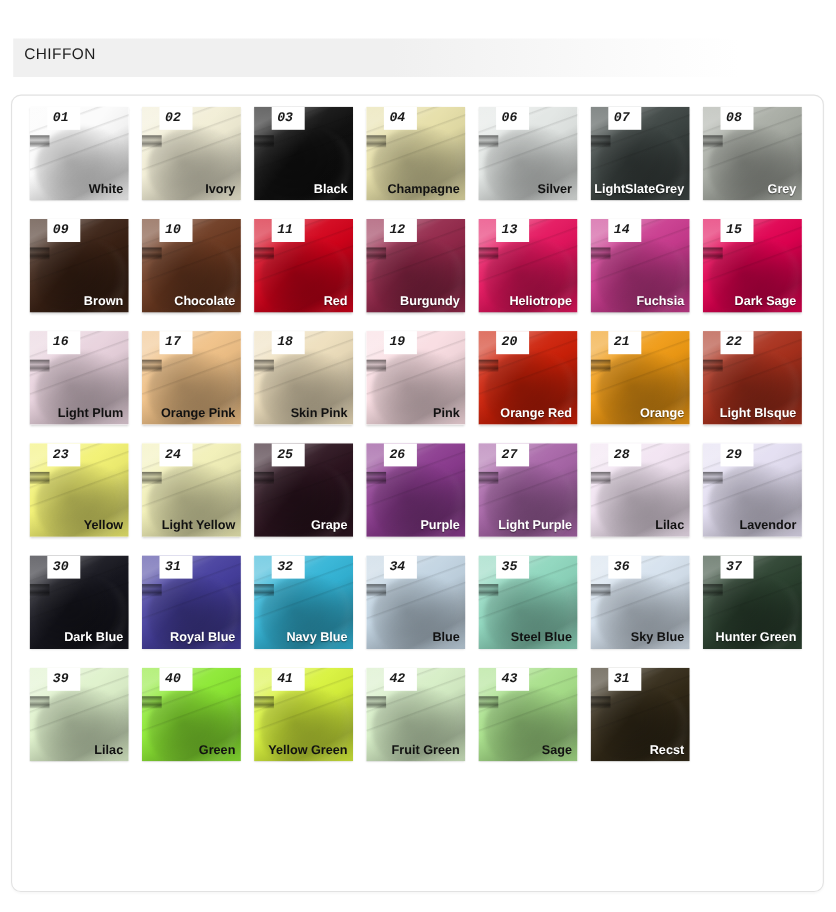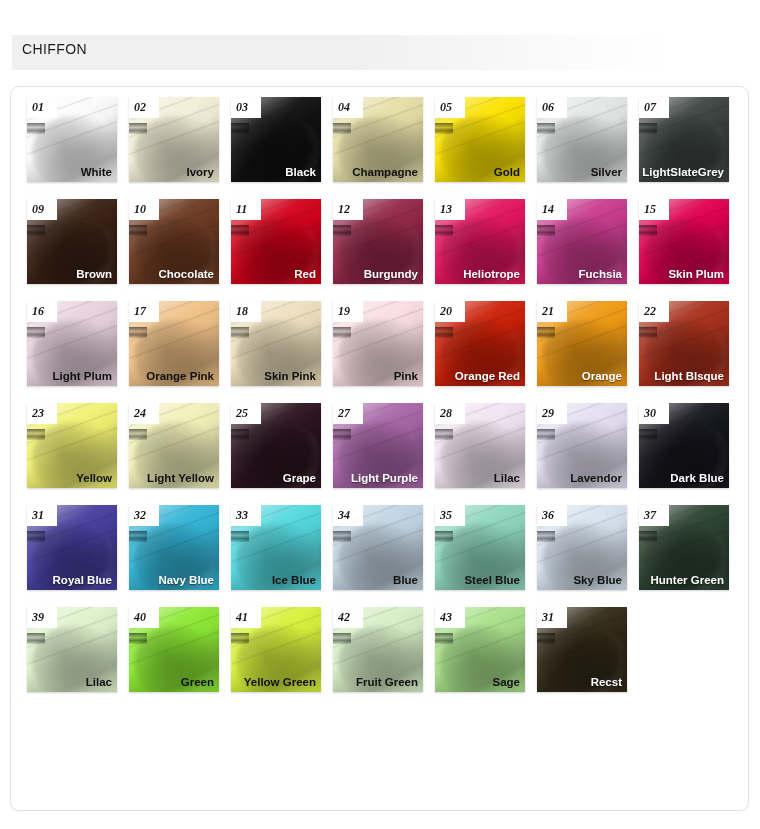--- a/index.html
+++ b/index.html
@@ -145,31 +145,31 @@
     background: linear-gradient(to bottom,
         rgba(0,0,0,0.55) 0%,
         rgba(0,0,0,0.18) 40%,
         rgba(0,0,0,0.45) 70%,
         rgba(0,0,0,0.10) 100%);
   }
 
   
   .num {
     position: absolute;
-    left: 0; top: 0;
+    left: 16px; top: 0;
     min-width: 30px;
     height: 21px;
     padding: 0 6px 0 5px;
     background: #ffffff;
     color: #1a1a1a;
     font-style: italic;
     font-weight: 700;
     font-size: 12px;
     line-height: 21px;
-    font-family: Liberation Serif, serif;
+    font-family: Liberation Mono, monospace;
     z-index: 3;
   }
 
   
   .name {
     position: absolute;
     right: 5px;
     bottom: 3px;
     font-size: 11.5px;
     font-weight: 700;
@@ -234,32 +234,20 @@
             <div class="fold-b"></div>
             <div class="fold-c"></div>
             <div class="sheen"></div>
             <div class="selvedge"></div>
           </div>
           <div class="num">04</div>
           <div class="name dark">Champagne</div>
         </div>
         <div class="swatch">
           <div class="fabric">
-            <div class="base" style="background: rgb(251, 226, 0);"></div>
-            <div class="fold-a"></div>
-            <div class="fold-b"></div>
-            <div class="fold-c"></div>
-            <div class="sheen"></div>
-            <div class="selvedge"></div>
-          </div>
-          <div class="num">05</div>
-          <div class="name dark">Gold</div>
-        </div>
-        <div class="swatch">
-          <div class="fabric">
             <div class="base" style="background: rgb(226, 230, 228);"></div>
             <div class="fold-a"></div>
             <div class="fold-b"></div>
             <div class="fold-c"></div>
             <div class="sheen"></div>
             <div class="selvedge"></div>
           </div>
           <div class="num">06</div>
           <div class="name dark">Silver</div>
         </div>
@@ -270,20 +258,32 @@
             <div class="fold-b"></div>
             <div class="fold-c"></div>
             <div class="sheen"></div>
             <div class="selvedge"></div>
           </div>
           <div class="num">07</div>
           <div class="name light">LightSlateGrey</div>
         </div>
         <div class="swatch">
           <div class="fabric">
+            <div class="base" style="background: rgb(168, 172, 164);"></div>
+            <div class="fold-a"></div>
+            <div class="fold-b"></div>
+            <div class="fold-c"></div>
+            <div class="sheen"></div>
+            <div class="selvedge"></div>
+          </div>
+          <div class="num">08</div>
+          <div class="name light">Grey</div>
+        </div>
+        <div class="swatch">
+          <div class="fabric">
             <div class="base" style="background: rgb(58, 33, 20);"></div>
             <div class="fold-a"></div>
             <div class="fold-b"></div>
             <div class="fold-c"></div>
             <div class="sheen"></div>
             <div class="selvedge"></div>
           </div>
           <div class="num">09</div>
           <div class="name light">Brown</div>
         </div>
@@ -350,21 +350,21 @@
         <div class="swatch">
           <div class="fabric">
             <div class="base" style="background: rgb(224, 0, 80);"></div>
             <div class="fold-a"></div>
             <div class="fold-b"></div>
             <div class="fold-c"></div>
             <div class="sheen"></div>
             <div class="selvedge"></div>
           </div>
           <div class="num">15</div>
-          <div class="name light">Skin Plum</div>
+          <div class="name light">Dark Sage</div>
         </div>
         <div class="swatch">
           <div class="fabric">
             <div class="base" style="background: rgb(232, 210, 221);"></div>
             <div class="fold-a"></div>
             <div class="fold-b"></div>
             <div class="fold-c"></div>
             <div class="sheen"></div>
             <div class="selvedge"></div>
           </div>
@@ -474,20 +474,32 @@
             <div class="fold-b"></div>
             <div class="fold-c"></div>
             <div class="sheen"></div>
             <div class="selvedge"></div>
           </div>
           <div class="num">25</div>
           <div class="name light">Grape</div>
         </div>
         <div class="swatch">
           <div class="fabric">
+            <div class="base" style="background: rgb(139, 59, 143);"></div>
+            <div class="fold-a"></div>
+            <div class="fold-b"></div>
+            <div class="fold-c"></div>
+            <div class="sheen"></div>
+            <div class="selvedge"></div>
+          </div>
+          <div class="num">26</div>
+          <div class="name light">Purple</div>
+        </div>
+        <div class="swatch">
+          <div class="fabric">
             <div class="base" style="background: rgb(168, 102, 168);"></div>
             <div class="fold-a"></div>
             <div class="fold-b"></div>
             <div class="fold-c"></div>
             <div class="sheen"></div>
             <div class="selvedge"></div>
           </div>
           <div class="num">27</div>
           <div class="name light">Light Purple</div>
         </div>
@@ -546,32 +558,20 @@
             <div class="fold-b"></div>
             <div class="fold-c"></div>
             <div class="sheen"></div>
             <div class="selvedge"></div>
           </div>
           <div class="num">32</div>
           <div class="name light">Navy Blue</div>
         </div>
         <div class="swatch">
           <div class="fabric">
-            <div class="base" style="background: rgb(83, 216, 222);"></div>
-            <div class="fold-a"></div>
-            <div class="fold-b"></div>
-            <div class="fold-c"></div>
-            <div class="sheen"></div>
-            <div class="selvedge"></div>
-          </div>
-          <div class="num">33</div>
-          <div class="name dark">Ice Blue</div>
-        </div>
-        <div class="swatch">
-          <div class="fabric">
             <div class="base" style="background: rgb(194, 212, 226);"></div>
             <div class="fold-a"></div>
             <div class="fold-b"></div>
             <div class="fold-c"></div>
             <div class="sheen"></div>
             <div class="selvedge"></div>
           </div>
           <div class="num">34</div>
           <div class="name dark">Blue</div>
         </div>

